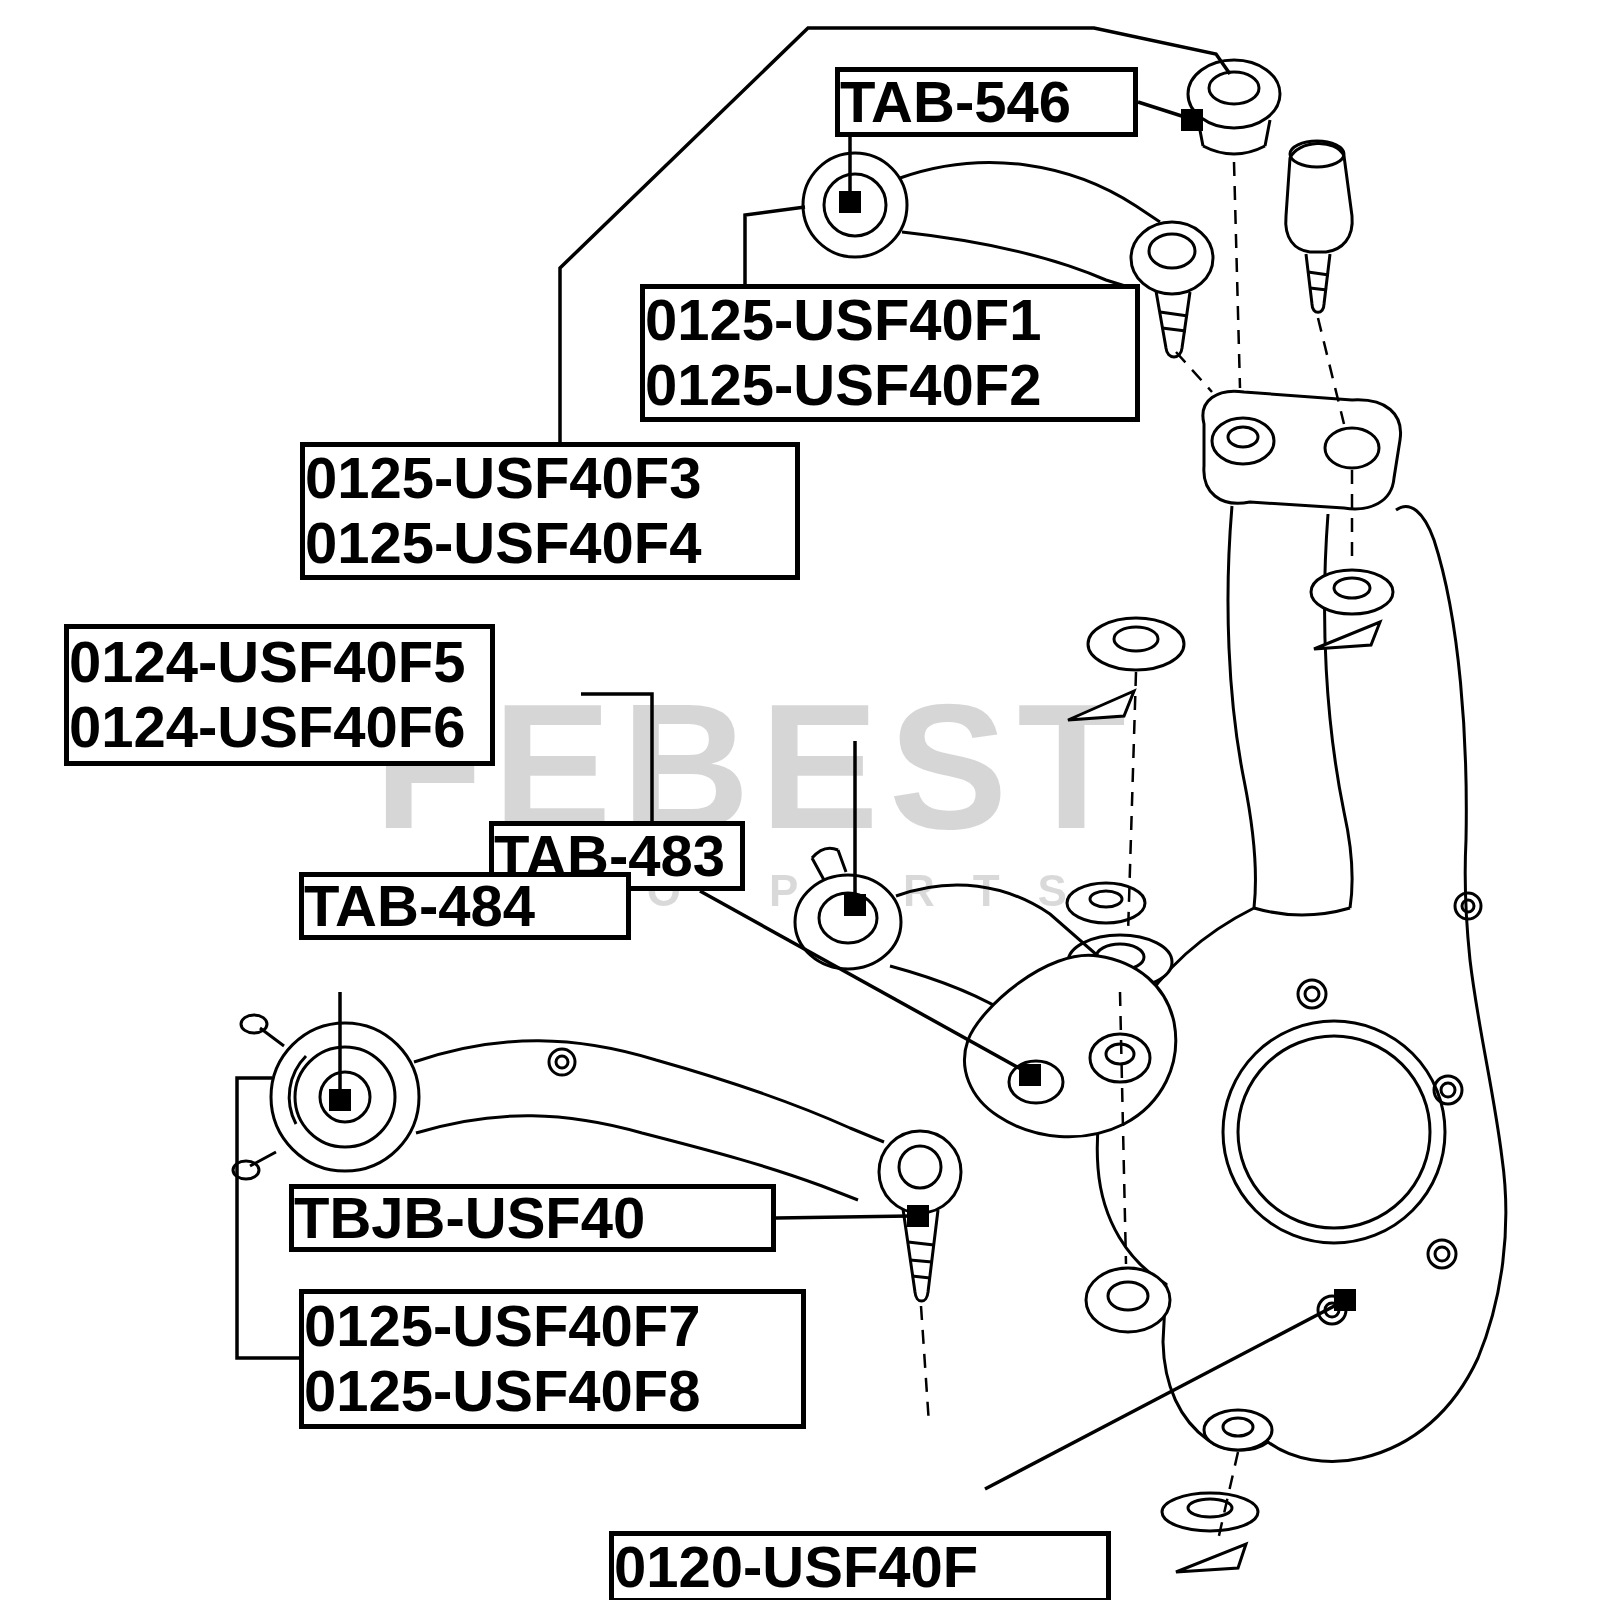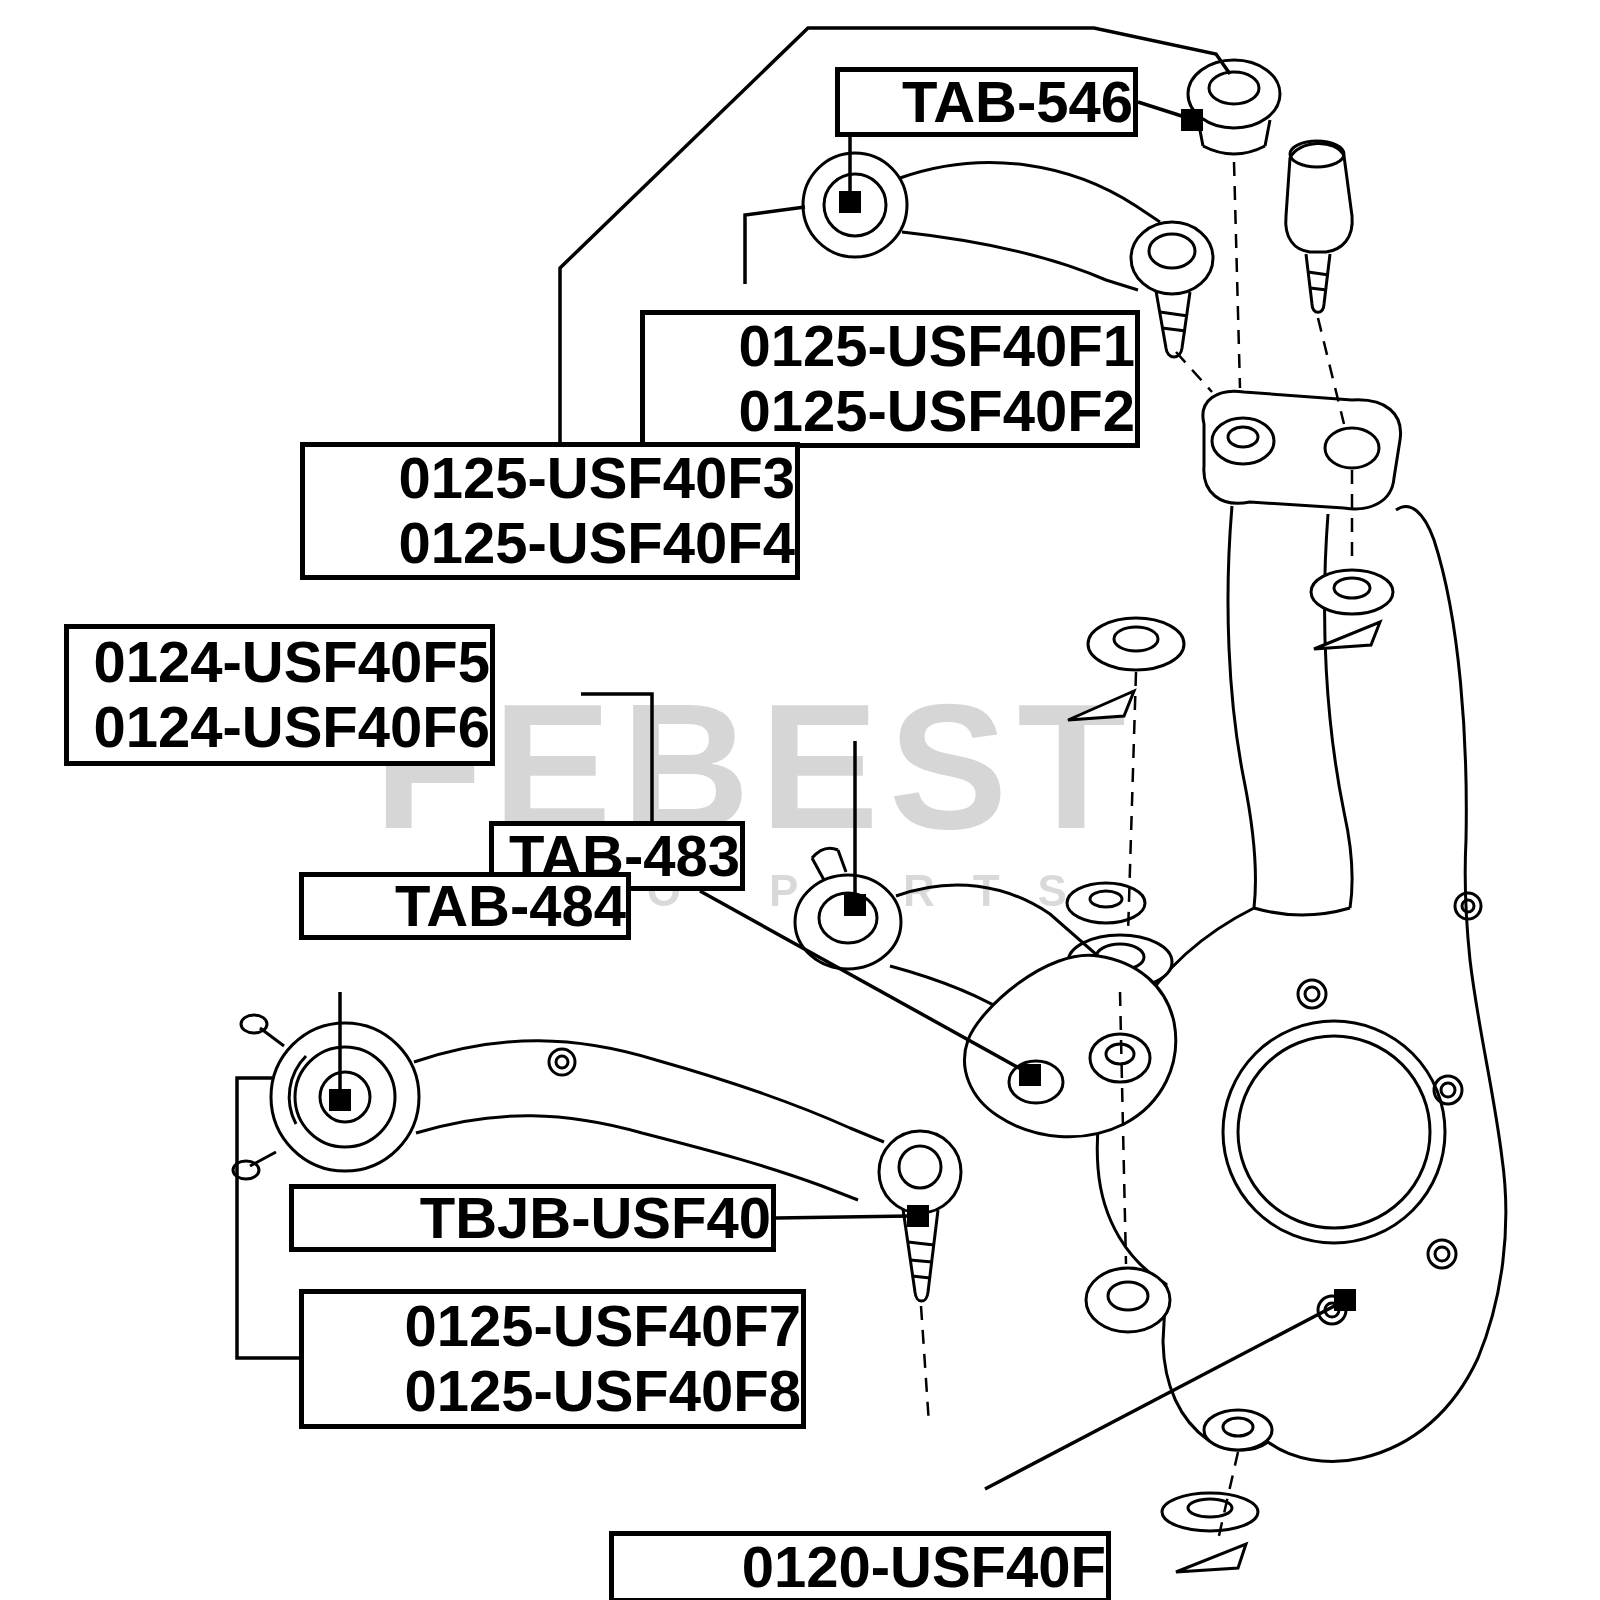--- a/index.html
+++ b/index.html
@@ -6,21 +6,21 @@
   #canvas{position:relative;width:1600px;height:1600px;background:#fff;overflow:hidden;
           font-family:"Liberation Sans",sans-serif;}
   #watermark{position:absolute;left:370px;top:678px;width:770px;z-index:5;text-align:center;
              user-select:none;pointer-events:none;}
   #watermark .brand{font-size:178px;font-weight:bold;line-height:1;letter-spacing:10px;
                     color:rgba(0,0,0,0.16);}
   #watermark .sub{font-size:44px;font-weight:bold;letter-spacing:38px;padding-left:38px;
                   margin-top:10px;color:rgba(0,0,0,0.15);}
   #art{position:absolute;left:0;top:0;z-index:10;}
   .plabel{position:absolute;z-index:30;border:5px solid #000;background:#fff;box-sizing:border-box;
-          display:flex;flex-direction:column;justify-content:center;align-items:flex-end;
+          display:flex;flex-direction:column;justify-content:center;align-items:flex-start;
           font-weight:bold;font-size:58px;line-height:1.12;color:#000;white-space:nowrap;}
 </style>
 </head>
 <body>
 
 <div id="canvas">
 
   <div id="watermark">
     <div class="brand">FEBEST</div>
     <div class="sub">AUTO PARTS</div>
@@ -169,21 +169,21 @@
       <rect x="329" y="1089" width="22" height="22"></rect>
       <rect x="907" y="1205" width="22" height="22"></rect>
       <rect x="1334" y="1289" width="22" height="22"></rect>
     </g>
   </svg>
 
   <div class="plabel" style="left:835px;top:67px;width:303px;height:70px;">
     <div>TAB-546</div>
   </div>
 
-  <div class="plabel" style="left:640px;top:284px;width:500px;height:138px;margin-top:26px;">
+  <div class="plabel" style="left:640px;top:284px;width:500px;height:138px;">
     <div>0125-USF40F1</div>
     <div>0125-USF40F2</div>
   </div>
 
   <div class="plabel" style="left:300px;top:442px;width:500px;height:138px;">
     <div>0125-USF40F3</div>
     <div>0125-USF40F4</div>
   </div>
 
   <div class="plabel" style="left:64px;top:624px;width:431px;height:142px;">

